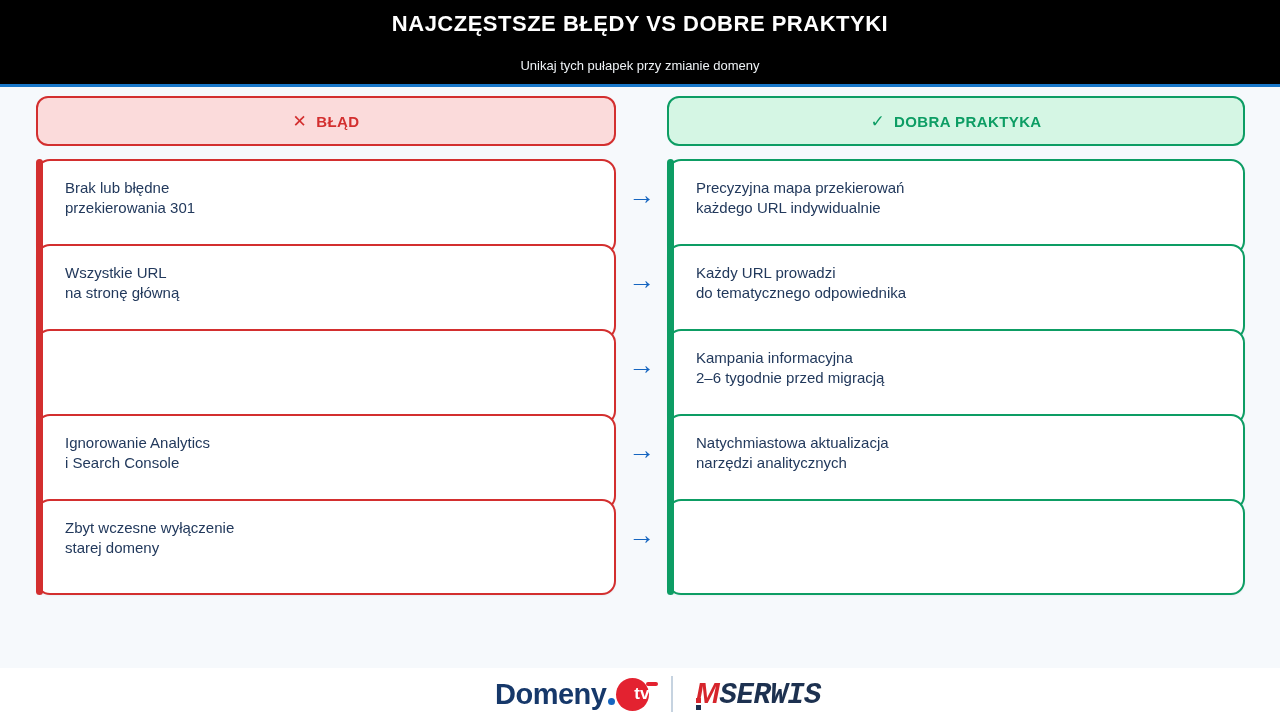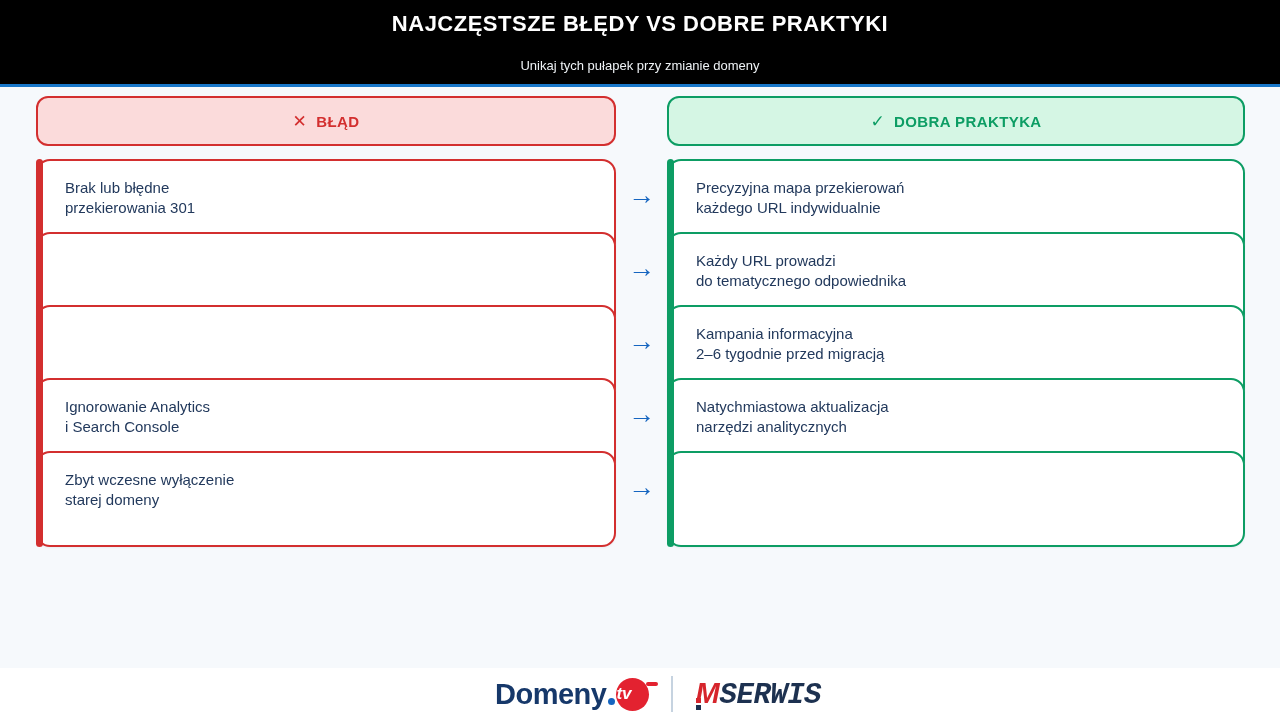--- a/index.html
+++ b/index.html
@@ -32,21 +32,21 @@
   .col-header{
     height:50px; border-radius:12px; border:2px solid;
     display:flex; align-items:center; justify-content:center; gap:9px;
     font-size:15px; font-weight:bold; letter-spacing:.4px;
   }
   .col-header.error{ background:#fbdbdb; border-color:#d32f2f; color:#d32f2f; }
   .col-header.good{ background:#d5f6e4; border-color:#0d9d64; color:#0d9d64; }
   .hdr-icon{ font-size:17px; font-weight:bold; }
   .header-row{ margin-bottom:13px; }
 
-  .card-row{ height:72px; margin-bottom:1px; }
+  .card-row{ height:72px; margin-bottom:13px; }
   .card{
     position:relative; height:96px; background:#ffffff;
     border:2px solid; border-radius:14px;
     padding:17px 20px 0 27px;
     font-size:15px; line-height:1.3; color:#22395c;
     white-space:pre-line;
     box-shadow:0 1px 2px rgba(20,40,70,.05);
   }
   .card.error{ border-color:#d32f2f; }
   .card.good{ border-color:#0d9d64; }
@@ -62,22 +62,22 @@
   
   .footer{
     position:absolute; left:0; bottom:0; width:1280px; height:52px;
     background:#ffffff; display:flex; align-items:center; justify-content:center; gap:22px;padding-left:36px;
   }
   .logo-domeny{ display:flex; align-items:center; }
   .logo-domeny .word{ font-size:29px; font-weight:bold; color:#16386a; letter-spacing:-.5px; }
   .logo-domeny .dot{ width:7px; height:7px; border-radius:50%; background:#1565c0; align-self:flex-end; margin:0 1px 6px 2px; }
   .tv-circle{
     width:33px; height:33px; border-radius:50%; background:#e32230;
-    display:flex; align-items:center; justify-content:flex-start;
-    color:#fff; font-size:17px; font-weight:bold; font-style:italic;
+    display:flex; align-items:center; justify-content:flex-end;
+    color:#fff; font-size:17px; font-weight:bold; 
     position:relative;
   }
   .tv-dash{ position:absolute; right:-9px; top:4px; width:12px; height:4px; background:#e32230; border-radius:2px; }
   .logo-divider{ width:2px; height:36px; background:#c6d3e0; }
   .logo-mserwis{ display:flex; align-items:baseline; font-style:italic; position:relative; }
   .logo-mserwis .m{ color:#d6252c; font-size:29px; font-weight:bold; position:relative; }
   .logo-mserwis .m .pix1, .logo-mserwis .m .pix2{
     position:absolute; width:5px; height:5px; left:1px;
   }
   .logo-mserwis .m .pix1{ background:#d6252c; bottom:7px; }
@@ -119,21 +119,22 @@
         <span class="arrow">→</span>
       </div>
     <div class="col-right">
         <div class="card good"><span class="accent"></span><span>Precyzyjna mapa przekierowań
 każdego URL indywidualnie</span></div>
       </div>
   </div>
 
   <div class="row card-row">
     <div class="col-left">
-        <div class="card error"><span class="accent"></span></div>
+        <div class="card error"><span class="accent"></span><span>Wszystkie URL
+na stronę główną</span></div>
       </div>
     <div class="col-arrow">
         <span class="arrow">→</span>
       </div>
     <div class="col-right">
         <div class="card good"><span class="accent"></span><span>Każdy URL prowadzi
 do tematycznego odpowiednika</span></div>
       </div>
   </div>
 

